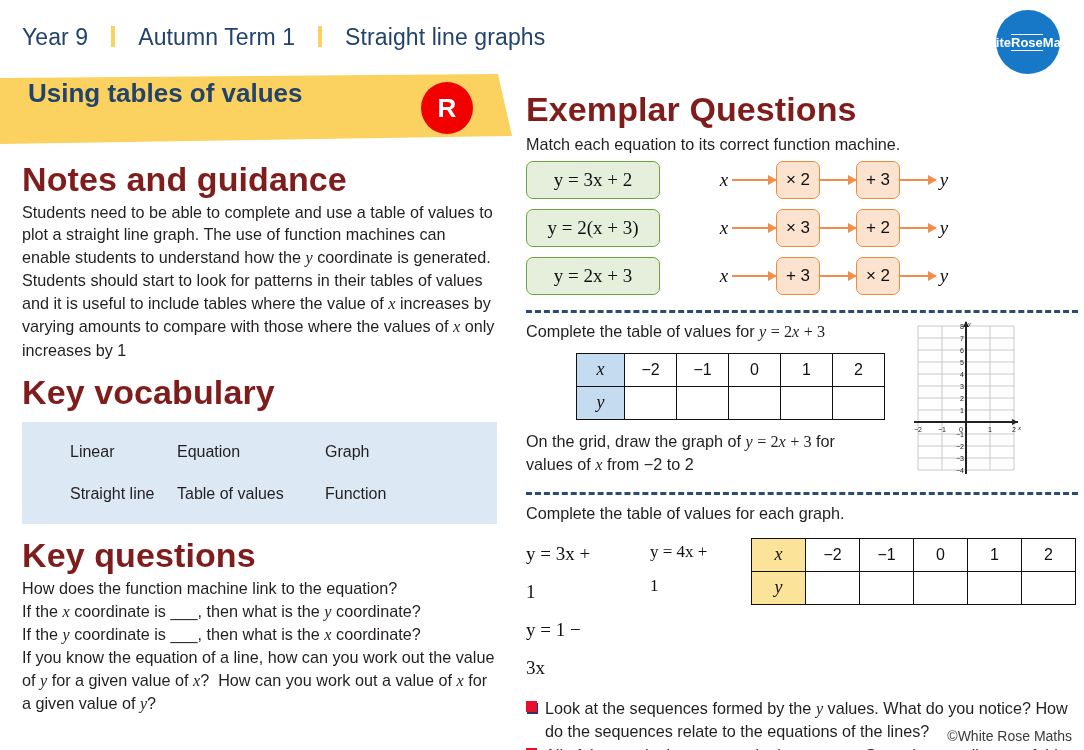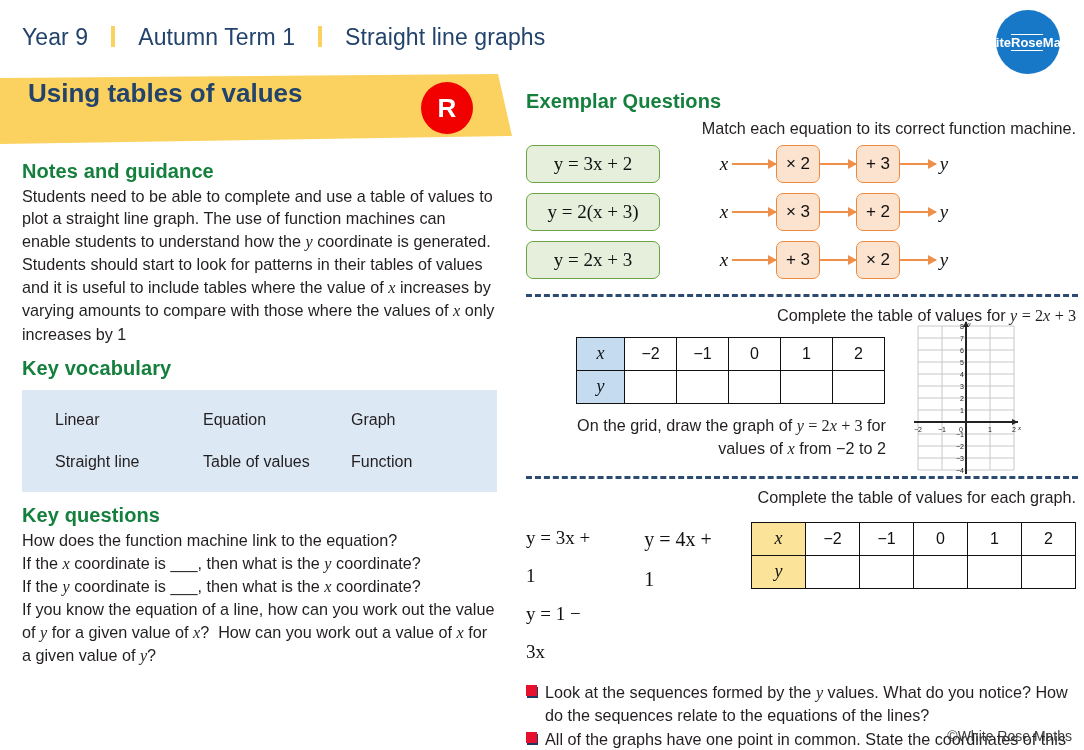--- a/index.html
+++ b/index.html
@@ -51,44 +51,44 @@
     position: absolute; left: 421px; top: 82px;
     width: 52px; height: 52px; border-radius: 50%;
     background: #f20000; color: #fff;
     display: flex; align-items: center; justify-content: center;
     font-size: 26px; font-weight: bold;
   }
 
   
   .left { position: absolute; left: 22px; top: 160px; width: 475px; }
   h2.sec {
-    font-size: 20px; font-weight: bold; color: #15803d;
+    font-size: 34px; font-weight: bold; color: #7f1d1d;
     margin-bottom: 2px; letter-spacing: .1px;
   }
   .body-text {
     font-size: 16.2px; color: #231f20; line-height: 1.385;
   }
   .vocab {
     background: #dce8f4; margin-top: 10px; padding: 17px 0 17px 0;
   }
   .vocab-row {
     display: flex; font-size: 16px; color: #231f20; padding: 4px 0;
   }
   .vocab-row span { display: inline-block; }
-  .vc1 { width: 181px; padding-left: 33px; }
+  .vc1 { width: 155px; padding-left: 48px; }
   .vc2 { width: 148px; }
   .vc3 { width: 110px; }
   .kq { margin-top: 12px; }
 
   .mi { font-family: "Liberation Serif", serif; font-style: italic; }
   .mr { font-family: "Liberation Serif", serif; font-style: normal; }
 
   
   .right { position: absolute; left: 526px; top: 90px; width: 550px; }
-  .rtext { font-size: 16.2px; color: #231f20; line-height: 1.38; text-align: right; }
+  .rtext { font-size: 16.2px; color: #231f20; line-height: 1.38; }
 
   .dashed {
     border-top: 3px dashed #2b4b72;
     margin: 9px 0 7px 0; width: 552px;
   }
 
   
   .match-area { position: relative; height: 140px; margin-top: 6px; }
   .eqbox {
     position: absolute; left: 0; width: 134px; height: 38px;
@@ -308,21 +308,21 @@
 
     <div class="dashed" style="margin-top:16px"></div>
 
     <div class="rtext">Complete the table of values for each graph.</div>
 
     <div style="display:flex; align-items:flex-start; margin-top:10px;">
       <div style="font-family:'Liberation Serif',serif; font-size:19px; color:#111; line-height:2.0;">
         <div>y = 3x + 1</div>
         <div>y = 1 − 3x</div>
       </div>
-      <div style="font-family:'Liberation Serif',serif; font-size:20px; color:#111; line-height:2.0; margin-left:50px;">
+      <div style="font-family:'Liberation Serif',serif; font-size:17px; color:#111; line-height:2.0; margin-left:50px;">
         <div>y = 4x + 1</div>
       </div>
       <table class="tbl yellow" style="margin-left:35px; margin-top:3px">
         <tbody>
             <tr>
           <td class="hd">x</td>
           <td>−2</td>
           <td>−1</td>
           <td>0</td>
           <td>1</td>

